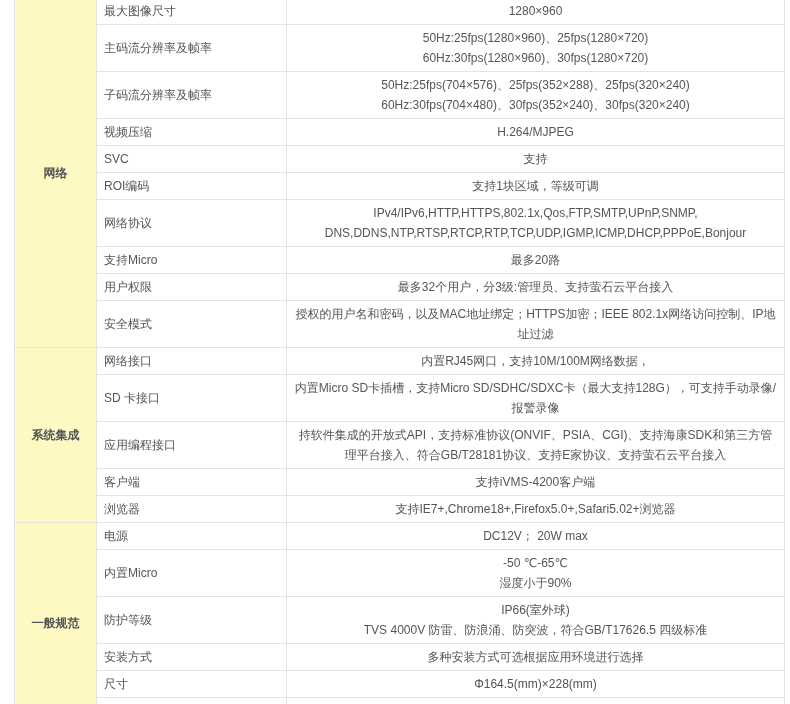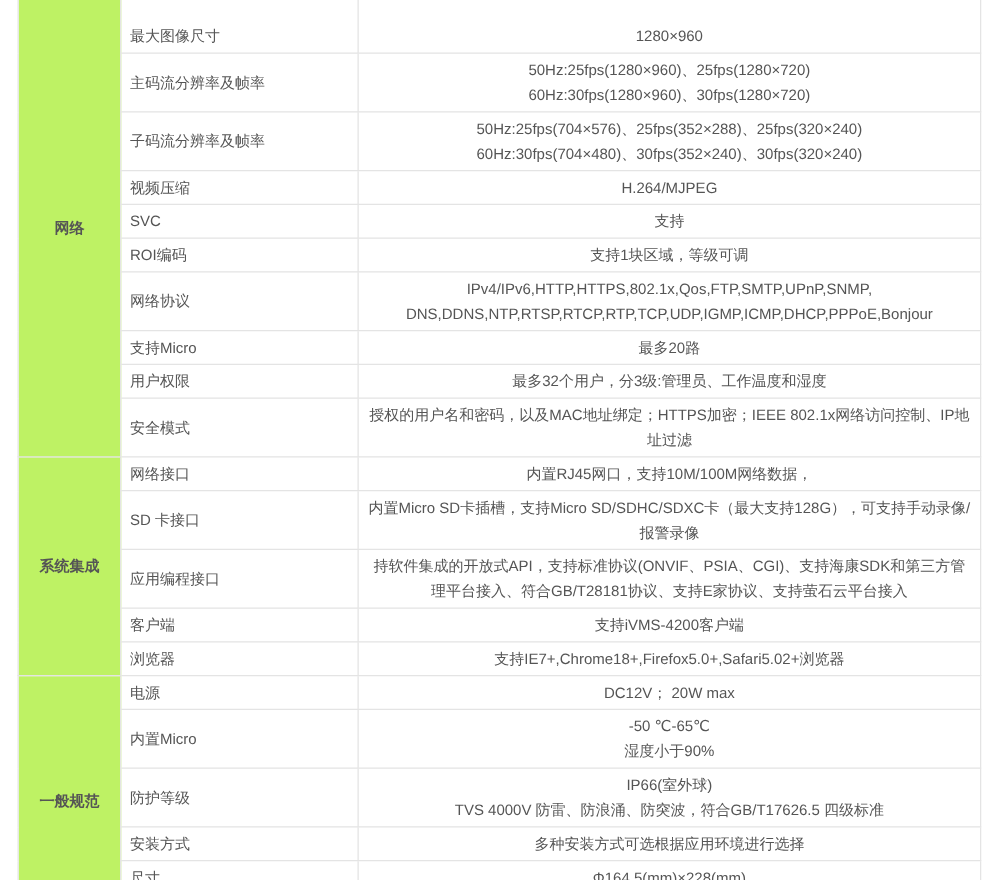--- a/index.html
+++ b/index.html
@@ -9,25 +9,25 @@
   }
   .spec-wrap{position:absolute;left:14px;top:0;}
   table.spec{
     border-collapse:collapse;table-layout:fixed;width:770px;
     color:#555555;font-size:12px;
   }
   td{border:1px solid #e4e4e4;vertical-align:middle;color:#555555;}
   tr.row-first td{border-top:none;}
   td.cat{
     text-align:center;font-weight:bold;font-size:12px;
-    width:82px;background:#bef264;
+    width:82px;background:#fef9c3;
   }
   td.param{width:190px;padding:3px 7px;line-height:20px;}
   td.value{width:498px;padding:3px 7px;line-height:20px;word-break:break-all;text-align:center;}
-  tr.row-first td.param,tr.row-first td.value{padding-top:19px;}
+  tr.row-first td.param,tr.row-first td.value{padding-top:1px;}
   .line{line-height:20px;white-space:normal;}
 </style>
 </head>
 <body>
 
 <div class="spec-wrap">
   <table class="spec">
     <colgroup>
       <col style="width:82px">
         <col style="width:190px">
@@ -83,21 +83,21 @@
       </tr>
       <tr>
         <td class="param">支持Micro</td>
         <td class="value">
             <div class="line">最多20路</div>
           </td>
       </tr>
       <tr>
         <td class="param">用户权限</td>
         <td class="value">
-            <div class="line">最多32个用户，分3级:管理员、工作温度和湿度</div>
+            <div class="line">最多32个用户，分3级:管理员、支持萤石云平台接入</div>
           </td>
       </tr>
       <tr>
         <td class="param">安全模式</td>
         <td class="value">
             <div class="line">授权的用户名和密码，以及MAC地址绑定；HTTPS加密；IEEE 802.1x网络访问控制、IP地址过滤</div>
           </td>
       </tr>
 
       <tr>

